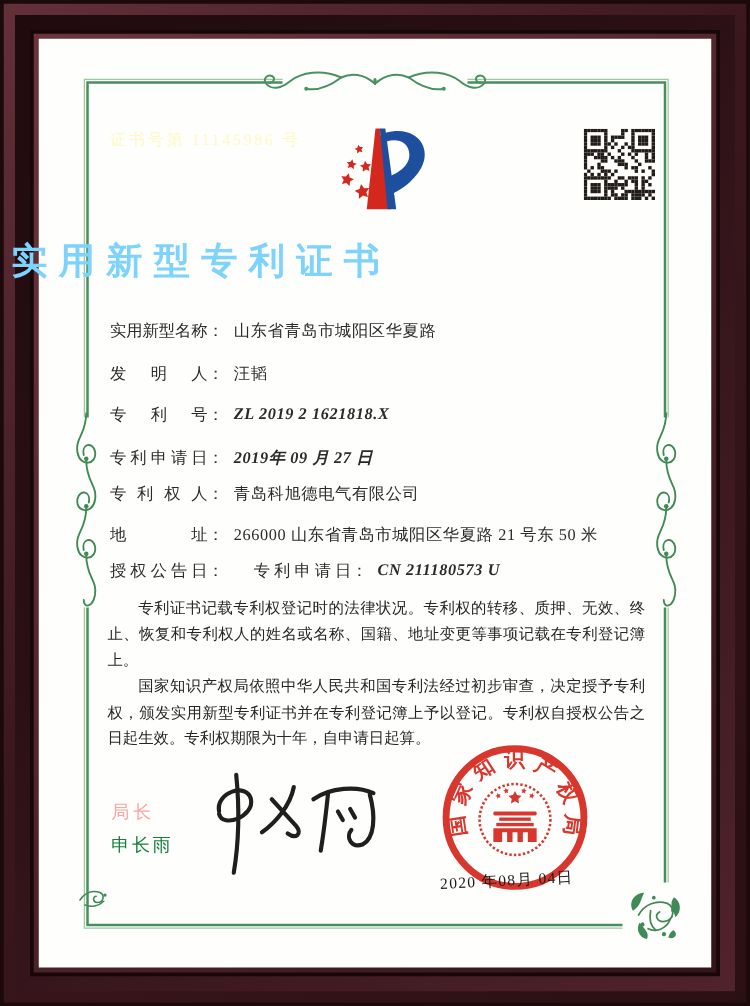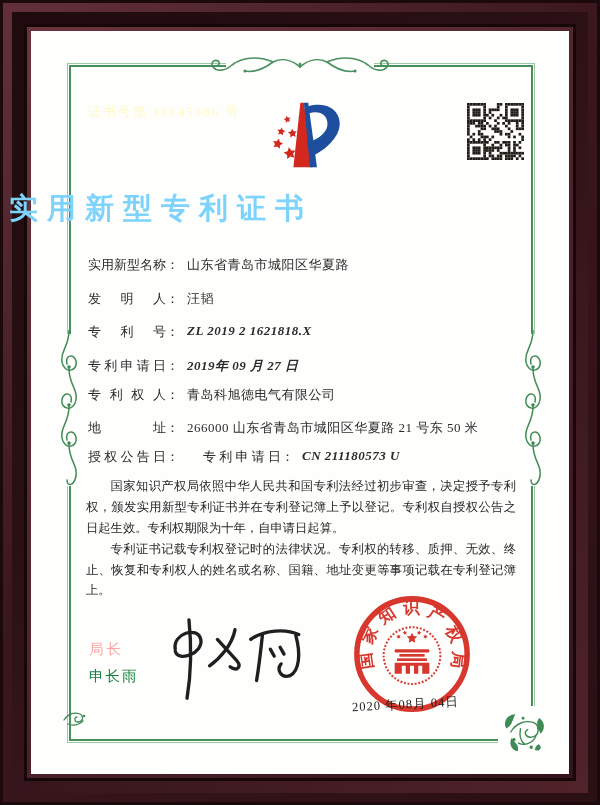--- a/index.html
+++ b/index.html
@@ -413,22 +413,22 @@
   <span class="lab">授权公告日</span>
     <span class="col">：</span>
   <span class="pair2">
     <span class="lab">专利申请日</span>
       <span class="col">：</span>
     <span class="val" style="font-weight:600;">CN 211180573 U</span>
   </span>
 </div>
 
 <div class="abs paras">
+  <p>专利证书记载专利权登记时的法律状况。专利权的转移、质押、无效、终止、恢复和专利权人的姓名或名称、国籍、地址变更等事项记载在专利登记簿上。</p>
   <p>国家知识产权局依照中华人民共和国专利法经过初步审查，决定授予专利权，颁发实用新型专利证书并在专利登记簿上予以登记。专利权自授权公告之日起生效。专利权期限为十年，自申请日起算。</p>
-  <p>专利证书记载专利权登记时的法律状况。专利权的转移、质押、无效、终止、恢复和专利权人的姓名或名称、国籍、地址变更等事项记载在专利登记簿上。</p>
 </div>
 
 <div class="abs pos-title">局长</div>
 <div class="abs signer">申长雨</div>
 
 <svg class="abs sig" viewBox="0 0 180 100">
   <g fill="none" stroke="#1f1f1f" stroke-width="3.4" stroke-linecap="round" stroke-linejoin="round">
     <path d="M27,40 C24,24 50,16 53,30 C56,44 30,54 27,42"></path>
     <path d="M41,10 C43,30 44,60 39,90"></path>
     <path d="M88,20 C85,36 72,50 62,57"></path>

